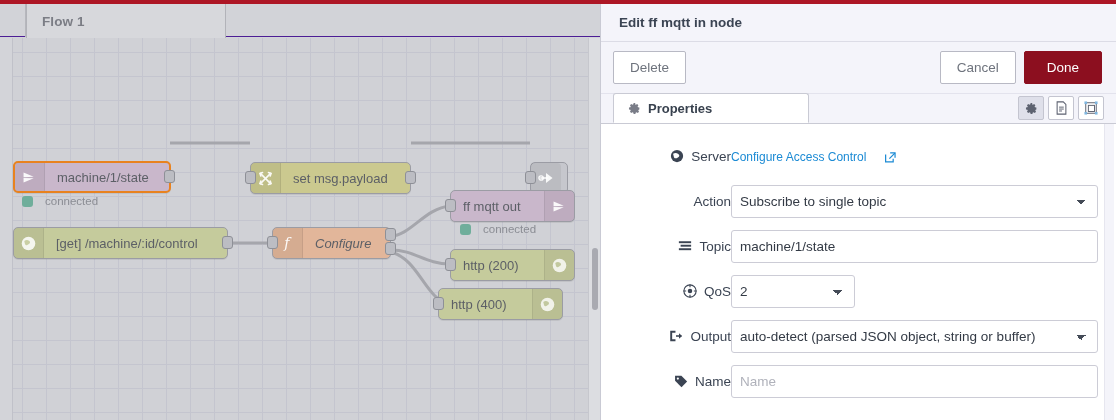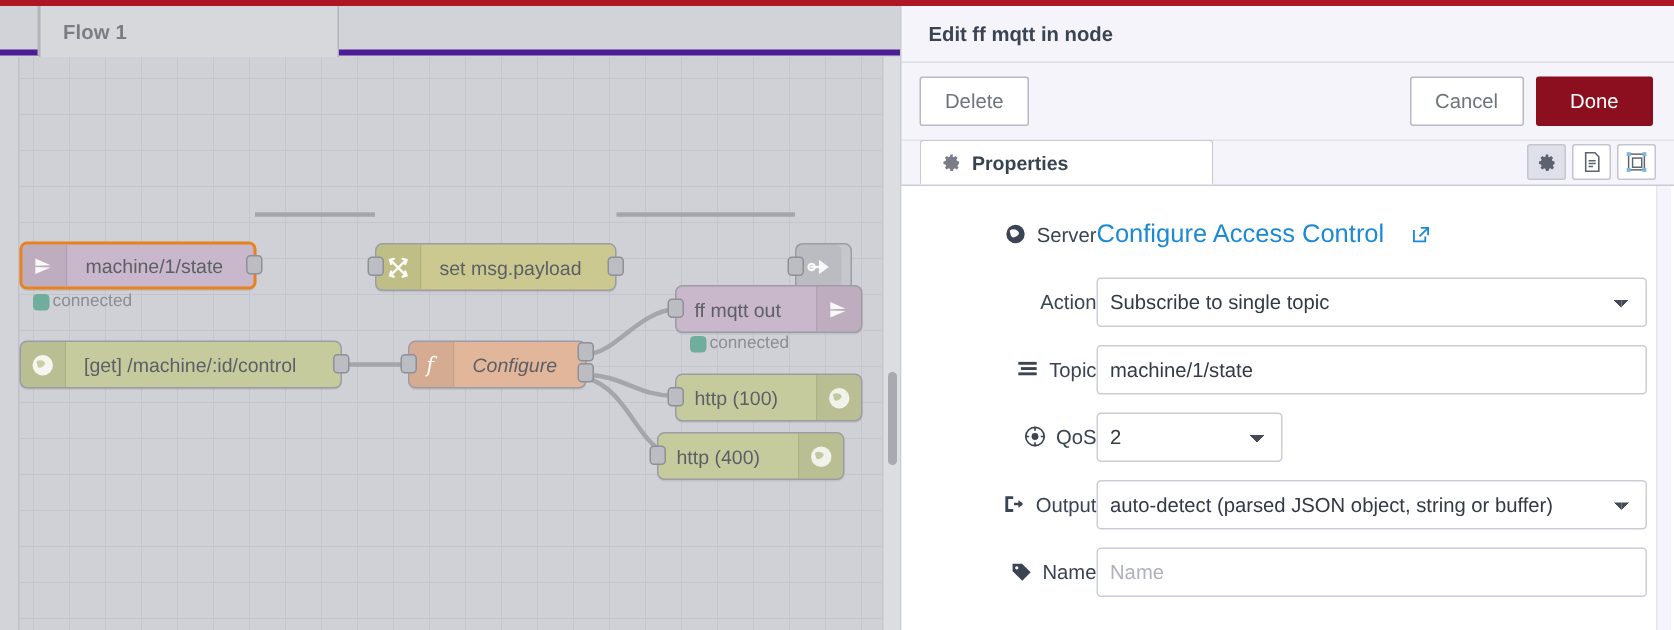--- a/index.html
+++ b/index.html
@@ -20,21 +20,21 @@
 
   
   .workspace {
     position: absolute; left: 0; top: 4px; width: 600px; height: 416px;
     background: #d2d3d8;
     overflow: hidden;
   }
   .tabbar {
     position: absolute; left: 0; top: 0; width: 600px; height: 33px;
     background: #d2d3d8;
-    border-bottom: 4px solid #4c1d95;
+    border-bottom: 1px solid #4c1d95;
   }
   .tab-gutter {
     position: absolute; left: 0; top: 0; width: 26px; height: 33px;
     border-right: 1px solid #b6b7bd;
   }
   .tab {
     position: absolute; left: 26px; top: 0; width: 200px; height: 34px;
     background: #d7d8dc;
     border-left: 1px solid #b2b3b9;
     border-right: 1px solid #b2b3b9;
@@ -96,21 +96,21 @@
     position: absolute; width: 11px; height: 13px;
     background: #bcbdc3; border: 1px solid #8e9097;
     border-radius: 3px; top: 50%; margin-top: -7px;
   }
   .port.in  { left: -6px; }
   .port.out { right: -6px; }
   .port.out2 { right: -6px; top: 21px; }
   .port.out1 { right: -6px; top: 7px; }
 
   
-  .status { position: absolute; display: flex; align-items: center; gap: 2px; font-size: 11.5px; color: #8b8d94; }
+  .status { position: absolute; display: flex; align-items: center; gap: 12px; font-size: 11.5px; color: #8b8d94; }
   .status .dot { width: 11px; height: 11px; border-radius: 3px; background: #6fae9b; display:block; }
 
   svg.wire { position: absolute; left: 0; top: 0; width: 600px; height: 382px; pointer-events: none; }
   svg.wire path { fill: none; stroke: #a5a6ac; stroke-width: 3; }
 
   
   .ws-scroll {
     position: absolute; right: 0; top: 34px; width: 12px; height: 382px;
     background: #dcdde1; border-left: 1px solid #c6c7cd;
   }
@@ -213,21 +213,21 @@
     background-image:
       linear-gradient(45deg, transparent 50%, #444b57 50%),
       linear-gradient(135deg, #444b57 50%, transparent 50%);
     background-position: calc(100% - 16px) 14px, calc(100% - 11px) 14px;
     background-size: 5px 5px, 5px 5px;
     background-repeat: no-repeat;
     padding-right: 13px;
   }
   select.narrow { width: 124px; }
   .link {
-    color: #1b8ad4; font-size: 17px; text-decoration: none;
+    color: #1b8ad4; font-size: 12px; text-decoration: none;
     display: inline-flex; align-items: center; gap: 18px;
     cursor: pointer;
   }
   .ico { display: inline-flex; align-items: center; justify-content: center; }
 </style>
 </head>
 <body>
 
 <div id="app">
 
@@ -328,21 +328,21 @@
           </svg>
         </div>
         <span class="port in"></span>
       </div>
       <div class="status" style="left:460px; top:185px;">
         <span class="dot"></span>
         <span>connected</span>
       </div>
 
       <div class="node n-http" style="left:450px; top:211px; width:125px;">
-        <div class="lbl">http (100)</div>
+        <div class="lbl">http (200)</div>
         <div class="ic right" style="margin-left:auto;">
           <svg width="17" height="17" viewBox="0 0 20 20" aria-hidden="true">
             <circle cx="10" cy="10" r="8" fill="#ffffff" opacity=".8"></circle>
             <path d="M5 7 Q8 5 11 7 Q13 9 10 11 Q7 13 6 11 Z" fill="#bcc396" opacity=".9"></path>
           </svg>
         </div>
         <span class="port in"></span>
       </div>
 
       <div class="node n-http" style="left:438px; top:250px; width:125px;">

